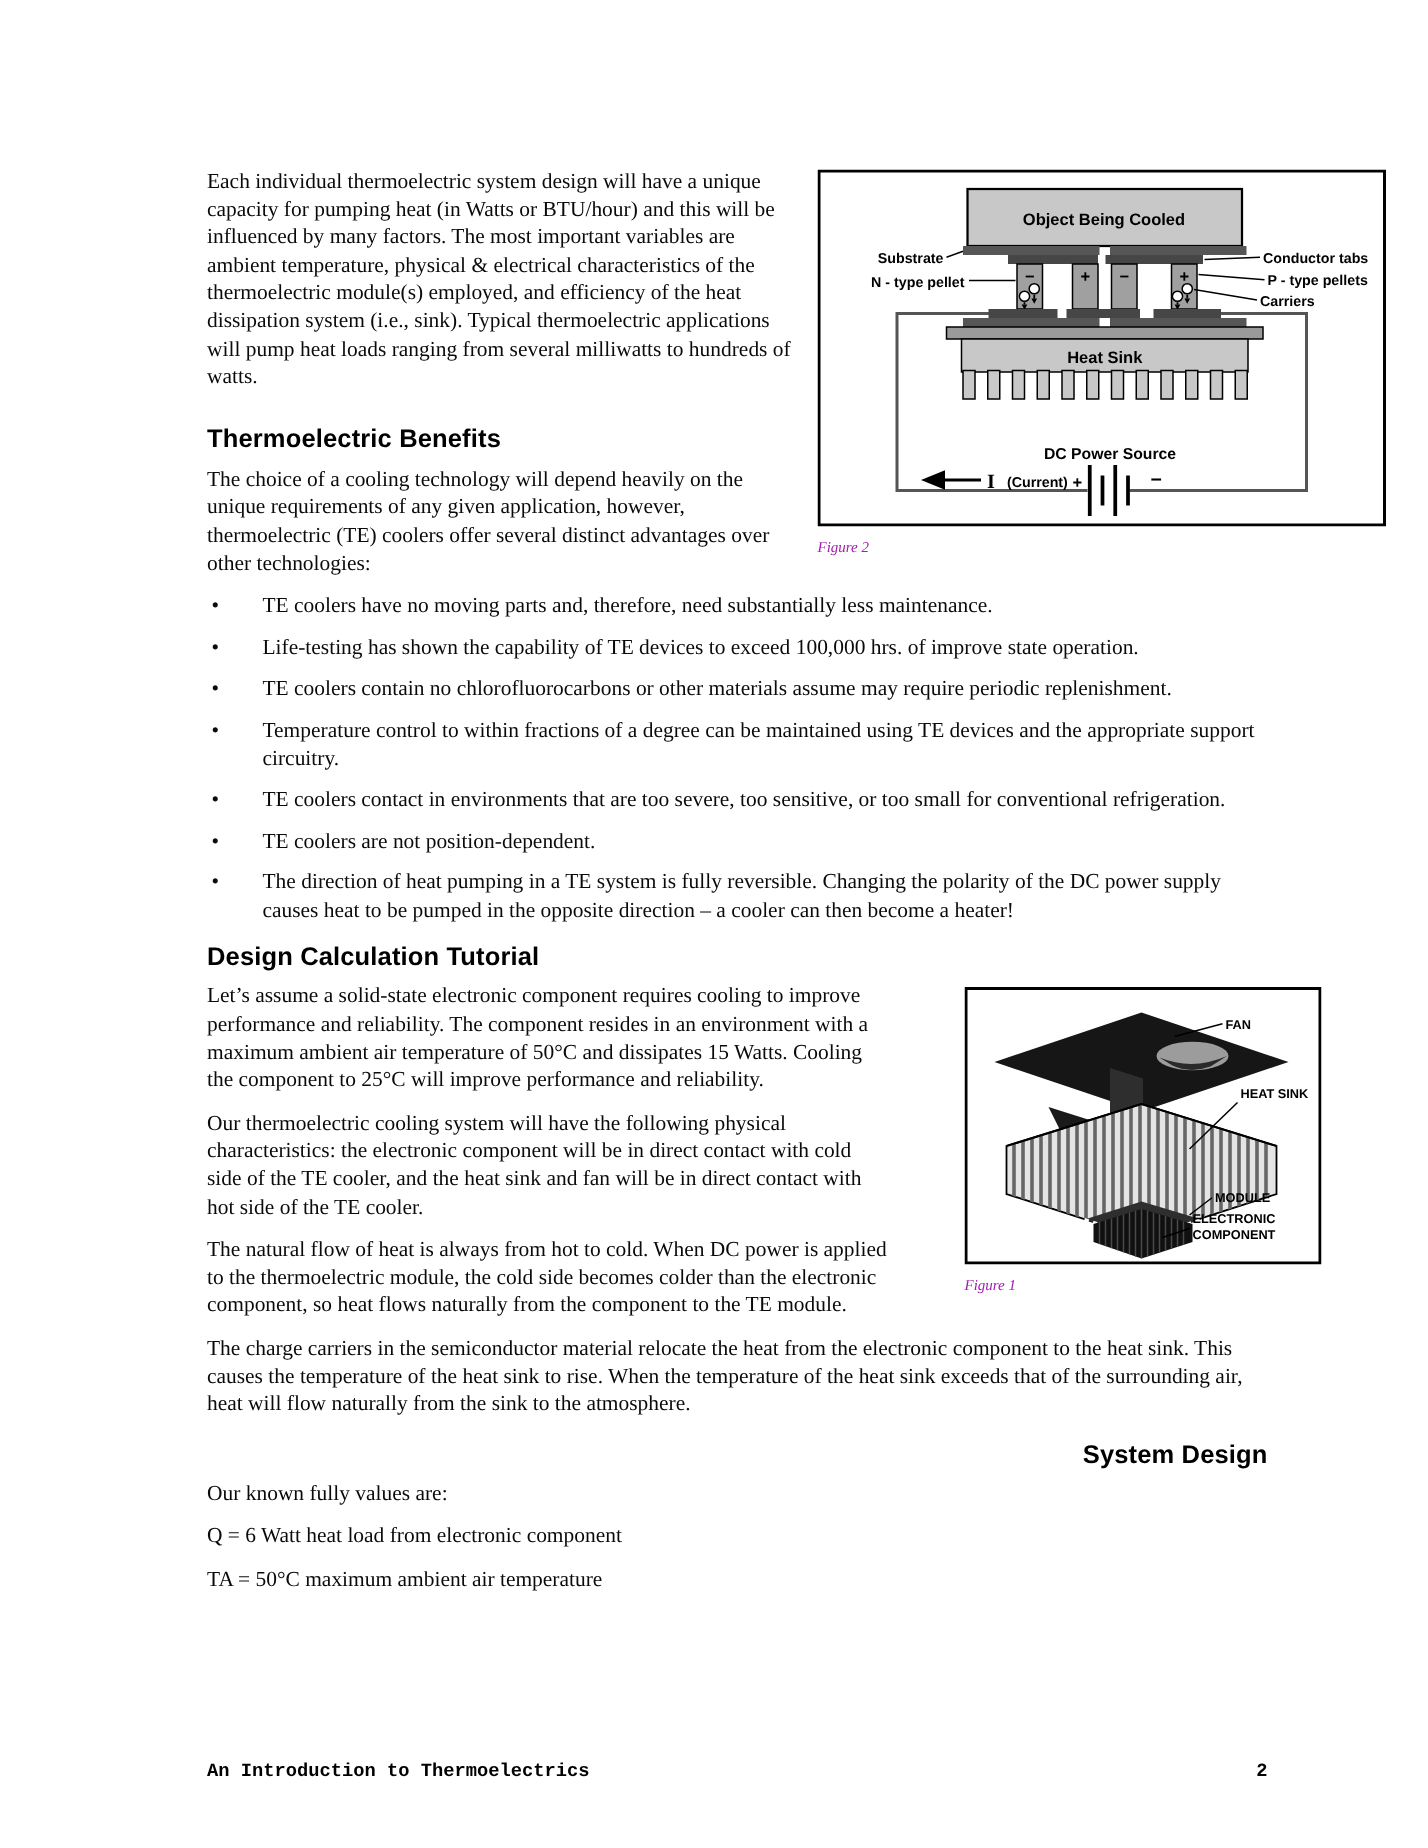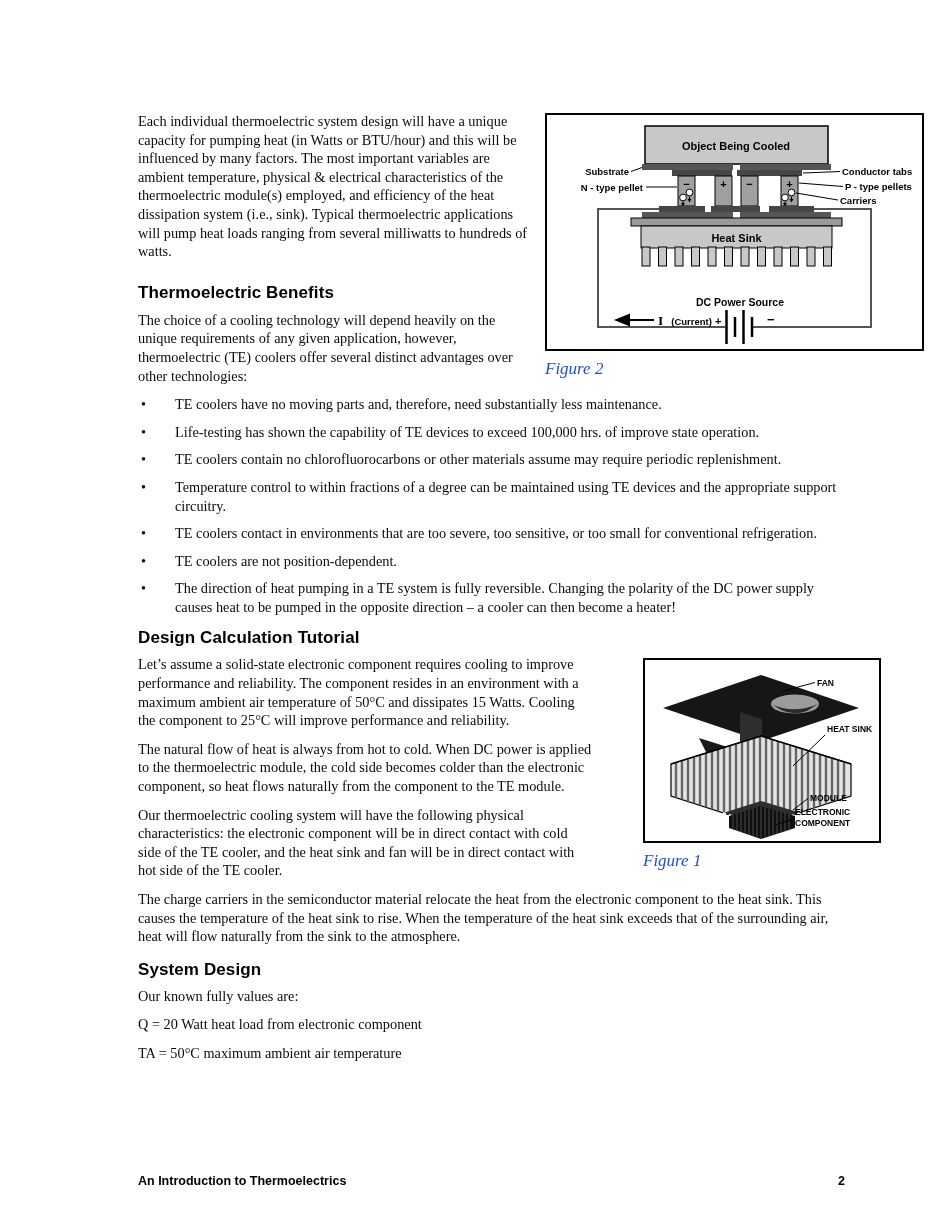--- a/index.html
+++ b/index.html
@@ -26,21 +26,21 @@
   h2.sec {
     font-family: "Liberation Sans", sans-serif;
     font-size: 17px;
     font-weight: bold;
     letter-spacing: 0.1px;
     margin: 0 0 8px 0;
     color: #000;
   }
   h2.benefits-h { margin-top: 22px; }
   h2.tutorial-h { margin-top: 12px; margin-bottom: 7px; }
-  h2.system-h  { margin-top: 14px; margin-bottom: 7px; }
+  h2.system-h  { margin-top: 14px; margin-bottom: 7px; text-align: right; }
   ul.benefits {
     list-style: none;
     margin: 8px 0 0 0; padding: 0;
   }
   ul.benefits li {
     position: relative;
     padding-left: 37px;
     margin-bottom: 9px;
     font-size: 14.3px;
     line-height: 18.6px;
@@ -48,29 +48,29 @@
   }
   ul.benefits li .bullet {
     position: absolute; left: 3px; top: 0;
   }
   .fig { float: right; }
   .fig2 { width: 300px; margin: 1px 0 10px 8px; }
   .fig3 { width: 238px; margin: 3px 0 8px 14px; padding-left: 36px; }
   .figcaption {
     font-family: "Liberation Serif", serif;
     font-style: italic;
-    font-size: 17px;
+    font-size: 10px;
     margin-top: 4px;
-    color: #1d4ed8;
+    color: #a21caf;
   }
   .footer {
     position: absolute;
     left: 138px; right: 107px; top: 1174px;
     display: flex; justify-content: space-between;
-    font-family: Liberation Sans, sans-serif;
+    font-family: Liberation Mono, monospace;
     font-weight: bold;
     font-size: 12.5px;
     color: #000;
   }
   
   svg text { fill: #000; }
   .svg-bold-lbl   { font: bold 9.5px "Liberation Sans", sans-serif; }
   .svg-box-lbl    { font: bold 11px  "Liberation Sans", sans-serif; }
   .svg-dc-lbl     { font: bold 10.5px "Liberation Sans", sans-serif; }
   .svg-sign       { font: bold 11px  "Liberation Sans", sans-serif; }
@@ -290,27 +290,27 @@
         <text x="167" y="143" class="svg-f3-lbl">MODULE</text>
         <line x1="165" y1="140.5" x2="150" y2="152" class="leader"></line>
         <text x="152" y="157" class="svg-f3-lbl">ELECTRONIC</text>
         <text x="152" y="168" class="svg-f3-lbl">COMPONENT</text>
         <line x1="150" y1="161" x2="132" y2="167" class="leader"></line>
       </svg>
       <div class="figcaption">Figure 1</div>
     </div>
 
     <p class="body">Let’s assume a solid-state electronic component requires cooling to improve performance and reliability. The component resides in an environment with a maximum ambient air temperature of 50°C and dissipates 15 Watts. Cooling the component to 25°C will improve performance and reliability.</p>
+    <p class="body">Our thermoelectric cooling system will have the following physical characteristics:  the electronic component will be in direct contact with cold side of the TE cooler, and the heat sink and fan will be in direct contact with hot side of the TE cooler.</p>
     <p class="body">The natural flow of heat is always from hot to cold. When DC power is applied to the thermoelectric module, the cold side becomes colder than the electronic component, so heat flows naturally from the component to the TE module.</p>
-    <p class="body">Our thermoelectric cooling system will have the following physical characteristics:  the electronic component will be in direct contact with cold side of the TE cooler, and the heat sink and fan will be in direct contact with hot side of the TE cooler.</p>
     <p class="body">The charge carriers in the semiconductor material relocate the heat from the electronic component to the heat sink. This causes the temperature of the heat sink to rise. When the temperature of the heat sink exceeds that of the surrounding air, heat will flow naturally from the sink to the atmosphere.</p>
 
     <h2 class="sec system-h">System Design</h2>
     <p class="body">Our known fully values are:</p>
-    <p class="body">Q = 20 Watt heat load from electronic component</p>
+    <p class="body">Q = 6 Watt heat load from electronic component</p>
     <p class="body">TA = 50°C maximum ambient air temperature</p>
   </div>
 
   <div class="footer">
     <span>An Introduction to Thermoelectrics</span>
     <span>2</span>
   </div>
 </div>
 
 </body></html>

